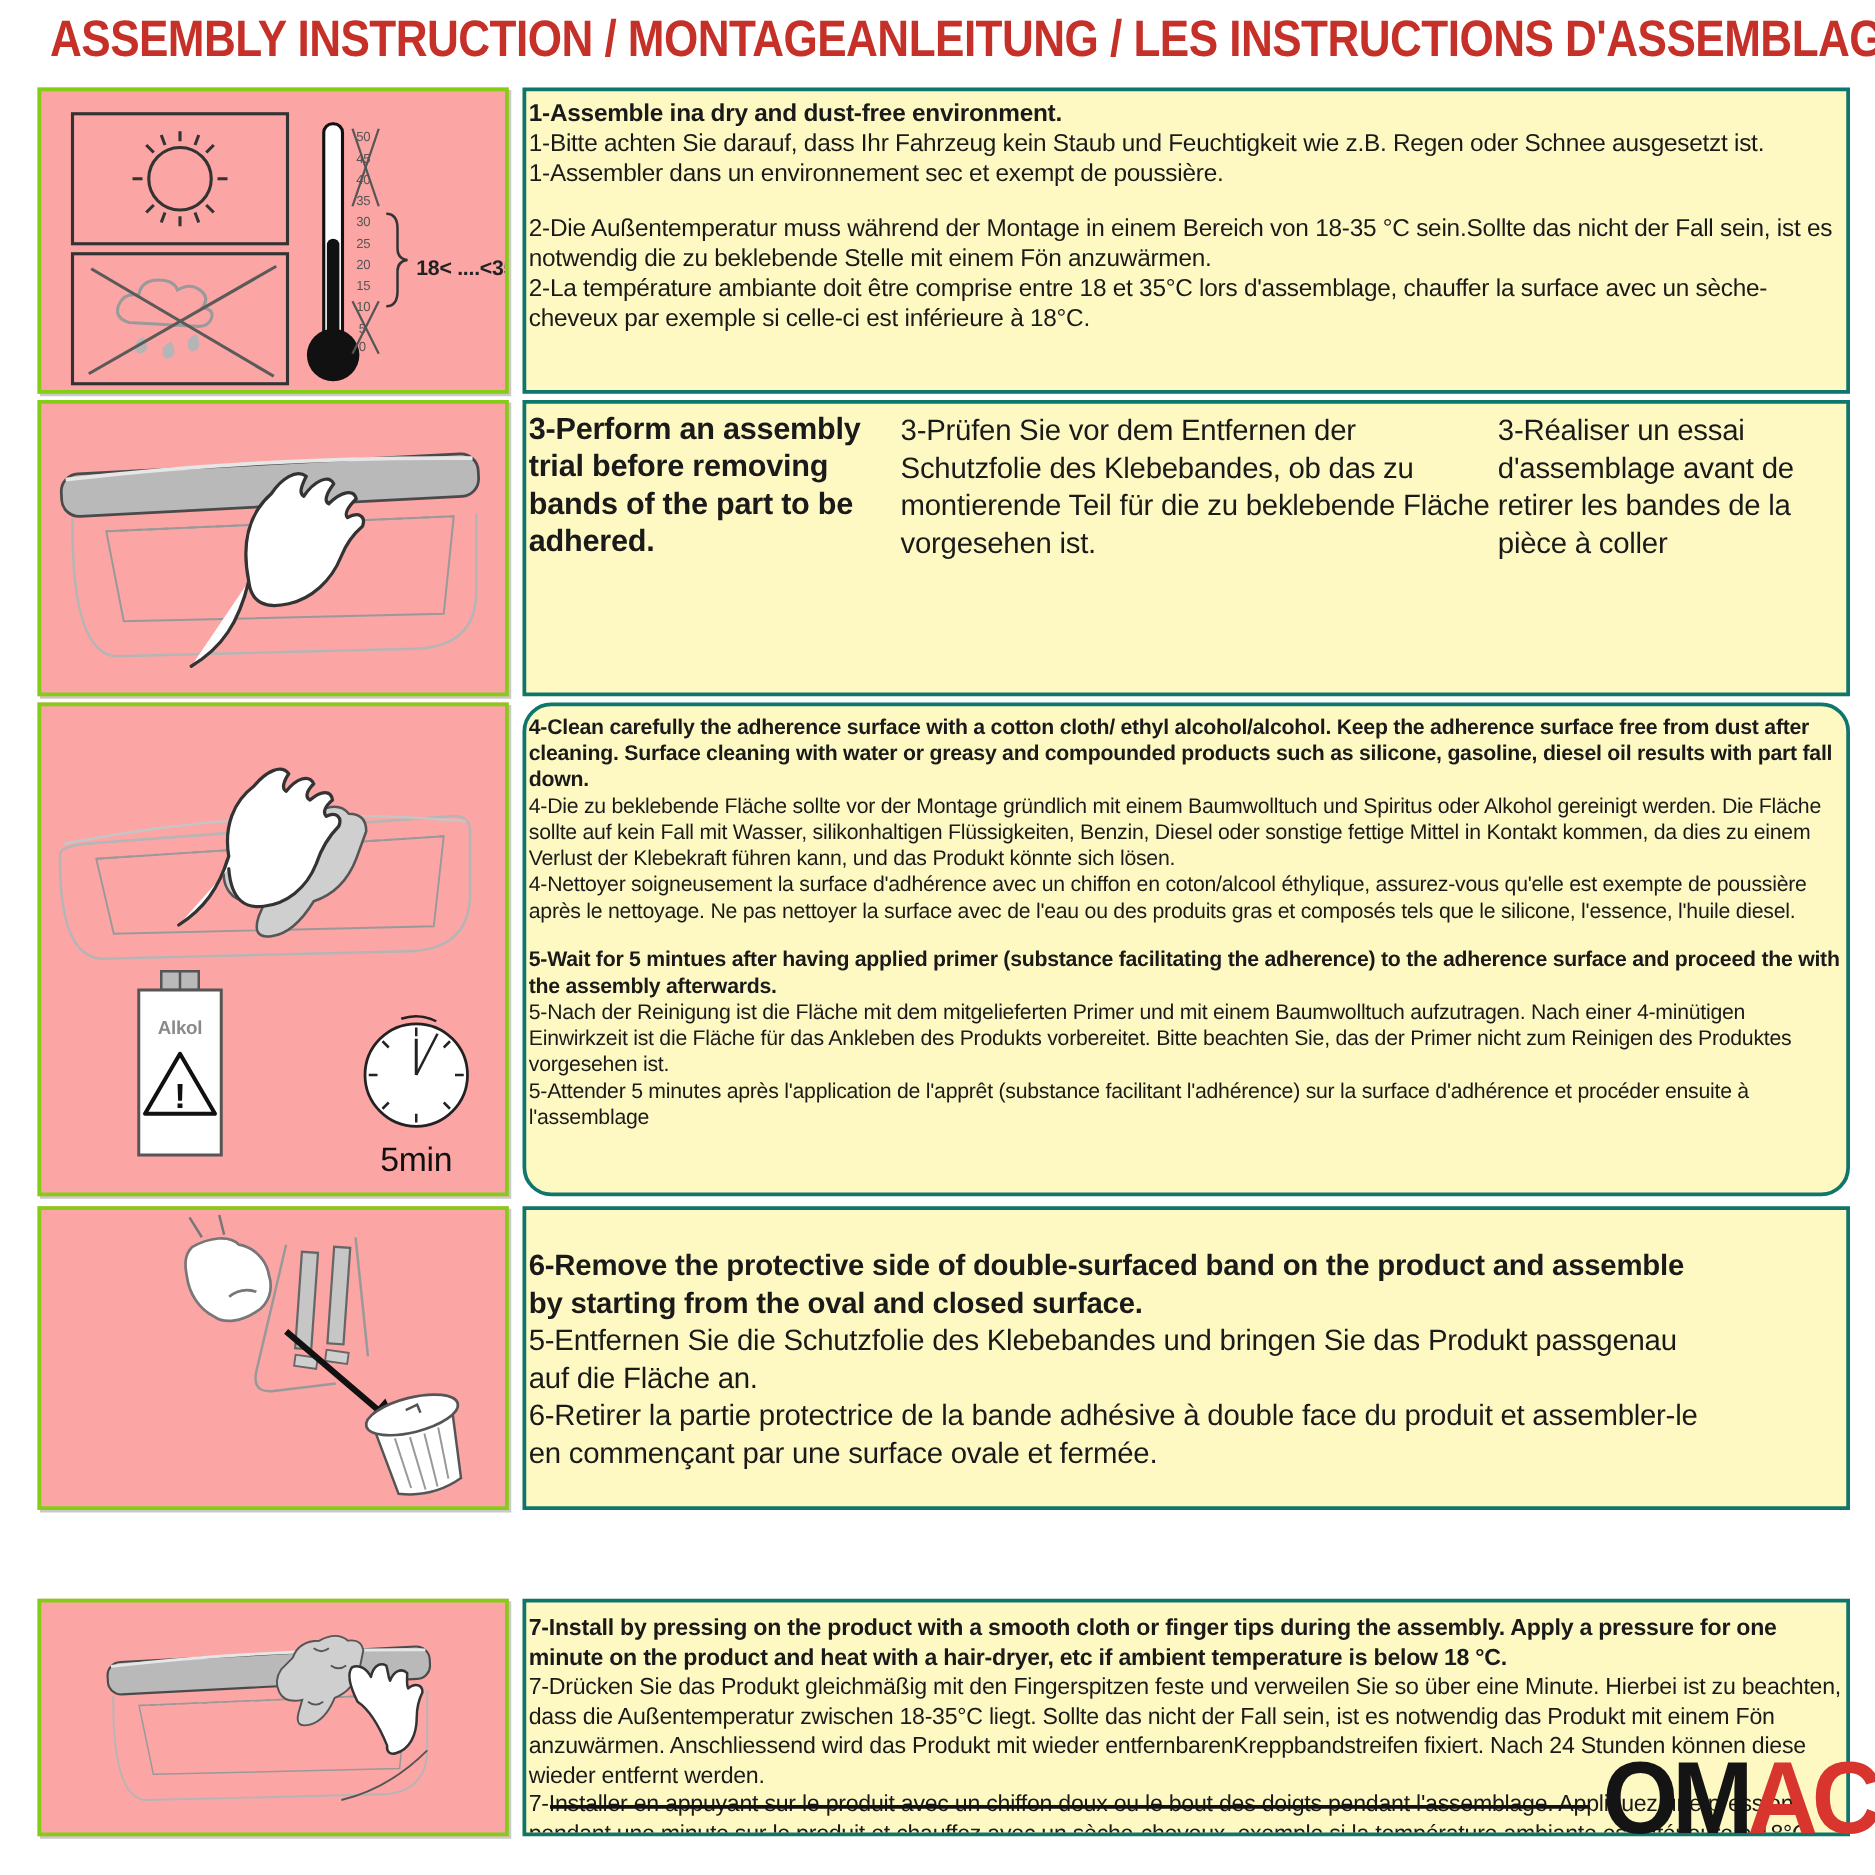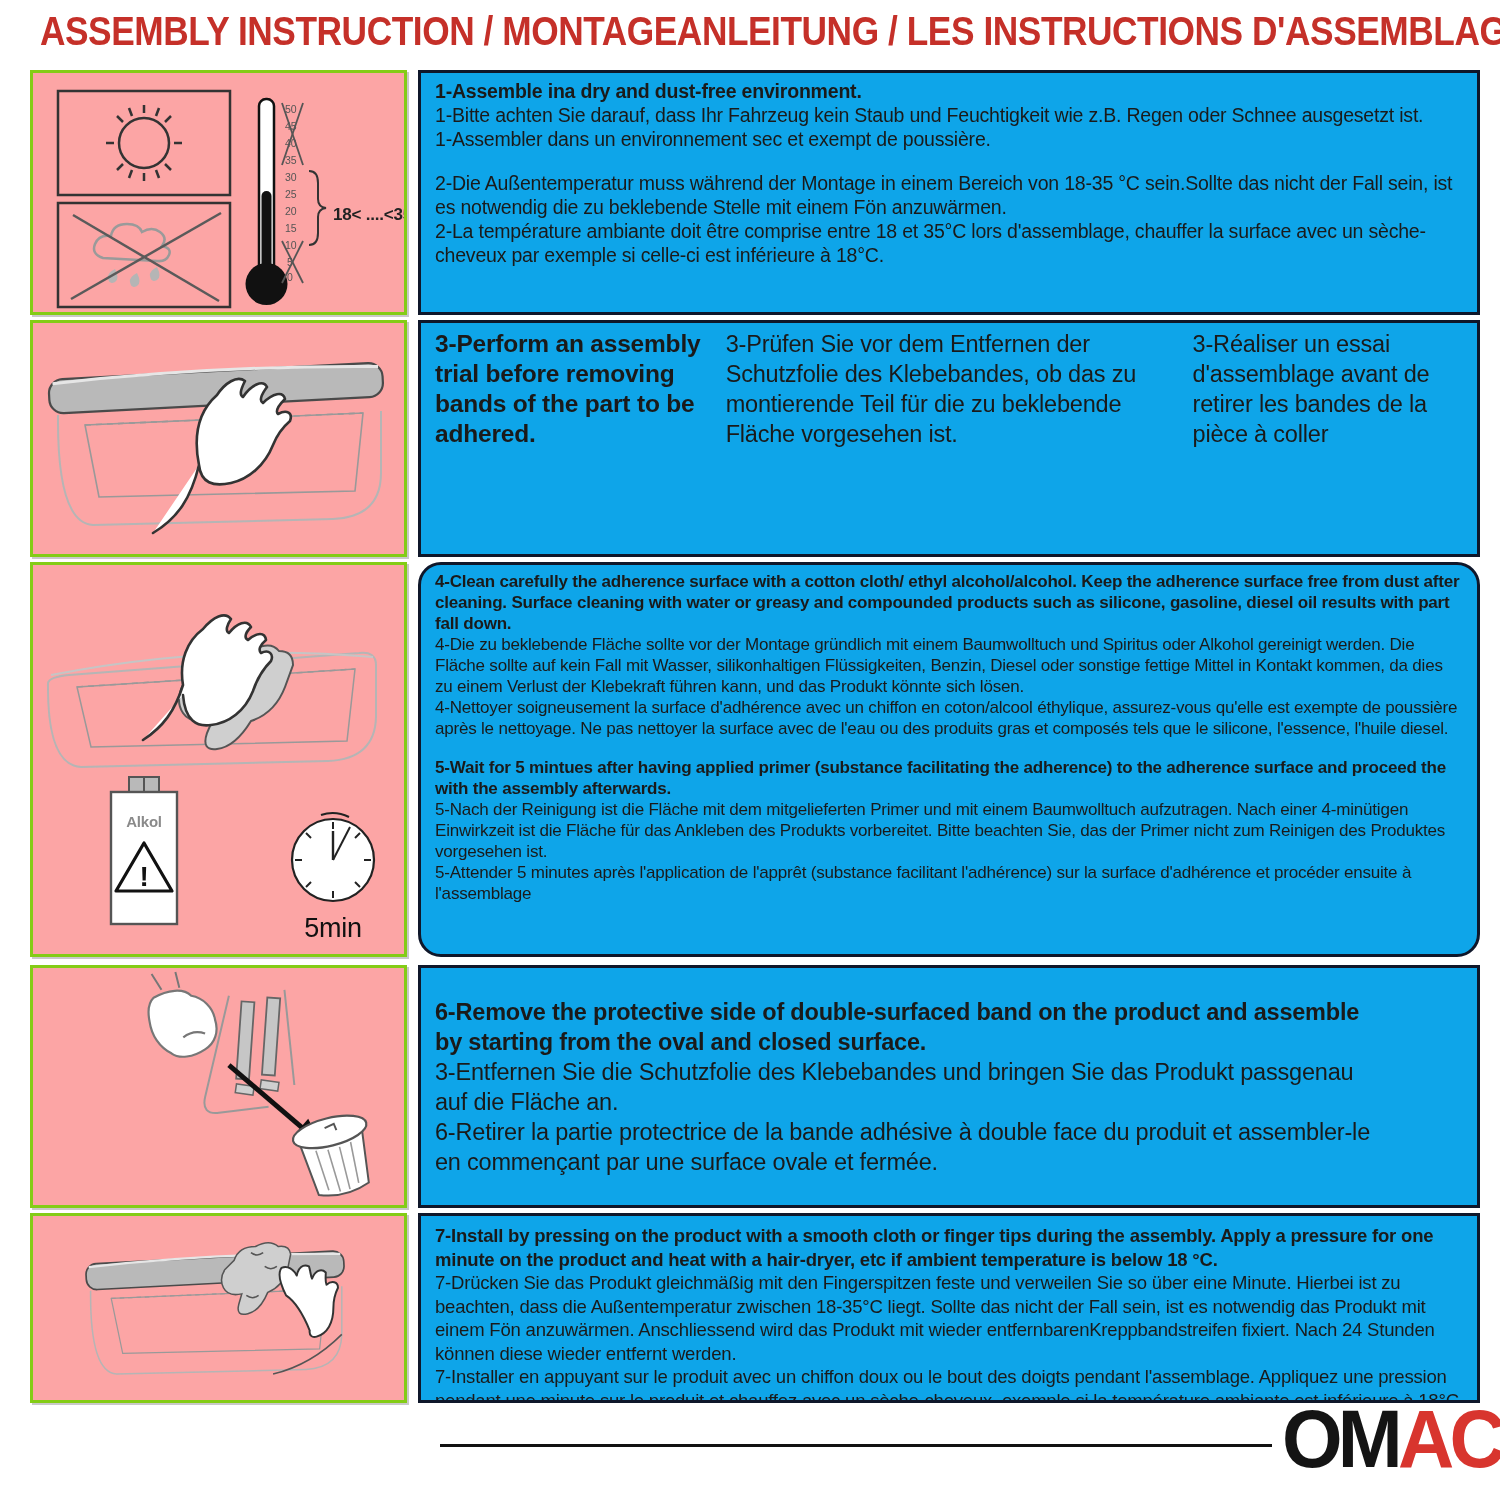--- a/index.html
+++ b/index.html
@@ -14,22 +14,22 @@
     transform:scaleX(.86);transform-origin:left top;
   }
   .row{position:absolute;left:0;width:1500px;}
   .illus{
     position:absolute;left:30px;width:371px;top:0;bottom:0;
     border:3px solid #84cc16;background:#fca5a5;box-shadow:2px 2px 0 #c9c9c9;
   }
   .illus svg{display:block;width:100%;height:100%;}
   .textbox{
     position:absolute;left:418px;right:20px;top:0;bottom:0;
-    border:3px solid #0f172a;background:#0ea5e9;overflow:hidden;
-    padding:6px 14px;box-sizing:border-box;
+    border:3px solid #0f766e;background:#fef9c3;overflow:hidden;
+    padding:6px 2px;box-sizing:border-box;
   }
   .textbox p{margin:0;}
   .textbox p.b{font-weight:bold;}
   .gap{height:20px;}
   
   .r1 .textbox{font-size:19.5px;line-height:24px;}
   .r2 .textbox{font-size:23.5px;line-height:30px;display:flex;justify-content:center;}
   .r2 .textbox p{max-width:945px;}
   .r2 .textbox p.b{font-size:24.5px;}
   .r3 .textbox{font-size:17px;line-height:21px;border-radius:23px;}
@@ -230,26 +230,26 @@
             <line x1="306" y1="182" x2="306" y2="226"></line>
               <line x1="318" y1="180" x2="316" y2="222"></line>
           </g>
           <ellipse cx="300" cy="165" rx="38" ry="14" fill="#fff" stroke="#555" stroke-width="2.2"></ellipse>
           <path d="M296,160 l10,-2 l1,7" fill="none" stroke="#555" stroke-width="2"></path>
         </g>
       </svg>
     </div>
     <div class="textbox">
       <p class="b">6-Remove the protective side of double-surfaced band on the product and assemble by starting from the oval and closed surface.</p>
-      <p>3-Entfernen Sie die Schutzfolie des Klebebandes und bringen Sie das Produkt passgenau auf die Fläche an.</p>
+      <p>5-Entfernen Sie die Schutzfolie des Klebebandes und bringen Sie das Produkt passgenau auf die Fläche an.</p>
       <p>6-Retirer la partie protectrice de la bande adhésive à double face du produit et assembler-le en commençant par une surface ovale et fermée.</p>
     </div>
   </div>
 
-  <div class="row r5" style="top:1213px;height:190px;">
+  <div class="row r5" style="top:1279px;height:190px;">
     <div class="illus">
       <svg viewBox="0 0 371 241">
         <g>
           <path d="M18,98 Q17,205 52,207 L300,201 Q346,199 347,155 L347,92" fill="none" stroke="#b5b5b5" stroke-width="2"></path>
           <polygon points="45,108 326,96 318,174 60,180" fill="none" stroke="#999" stroke-width="1.6"></polygon>
           <line x1="45" y1="108" x2="326" y2="96" stroke="#999" stroke-width="1.6" stroke-dasharray="6 5"></line>
           <g transform="rotate(-3 185 72)">
             <rect x="12" y="54" width="338" height="34" rx="14" fill="#b9b9b9" stroke="#4a4a4a" stroke-width="2.2"></rect>
             <path d="M16,58 q165,-10 330,0" fill="none" stroke="#e6e6e6" stroke-width="3"></path>
           </g>

